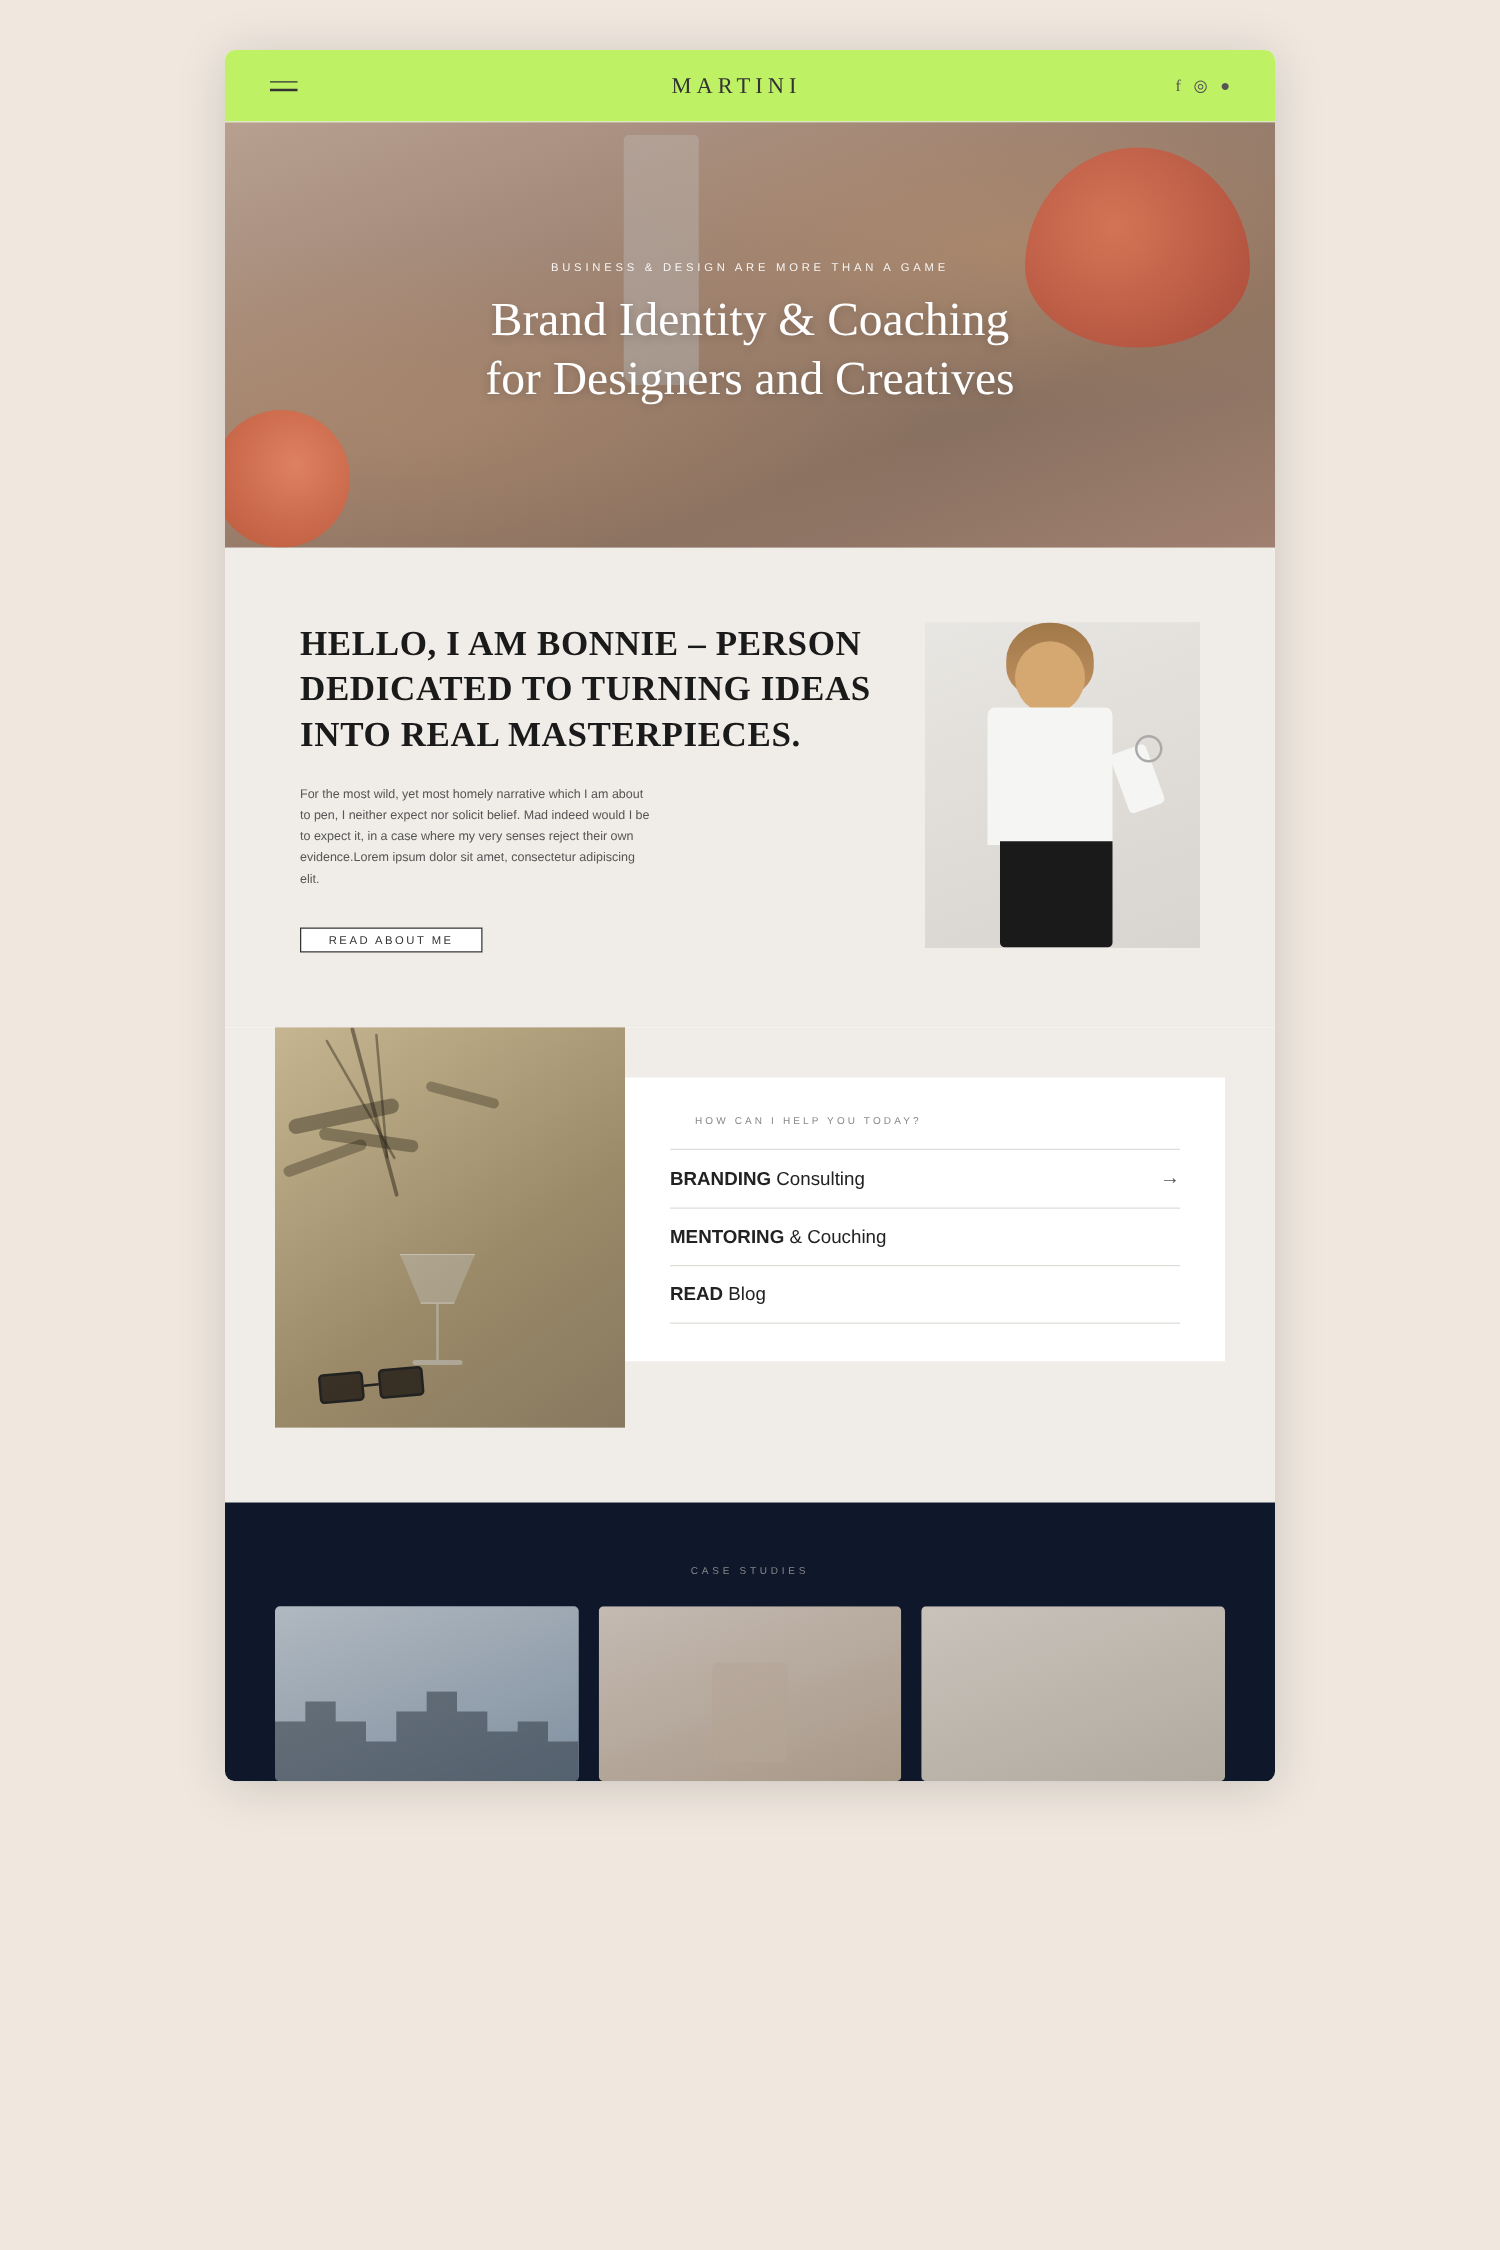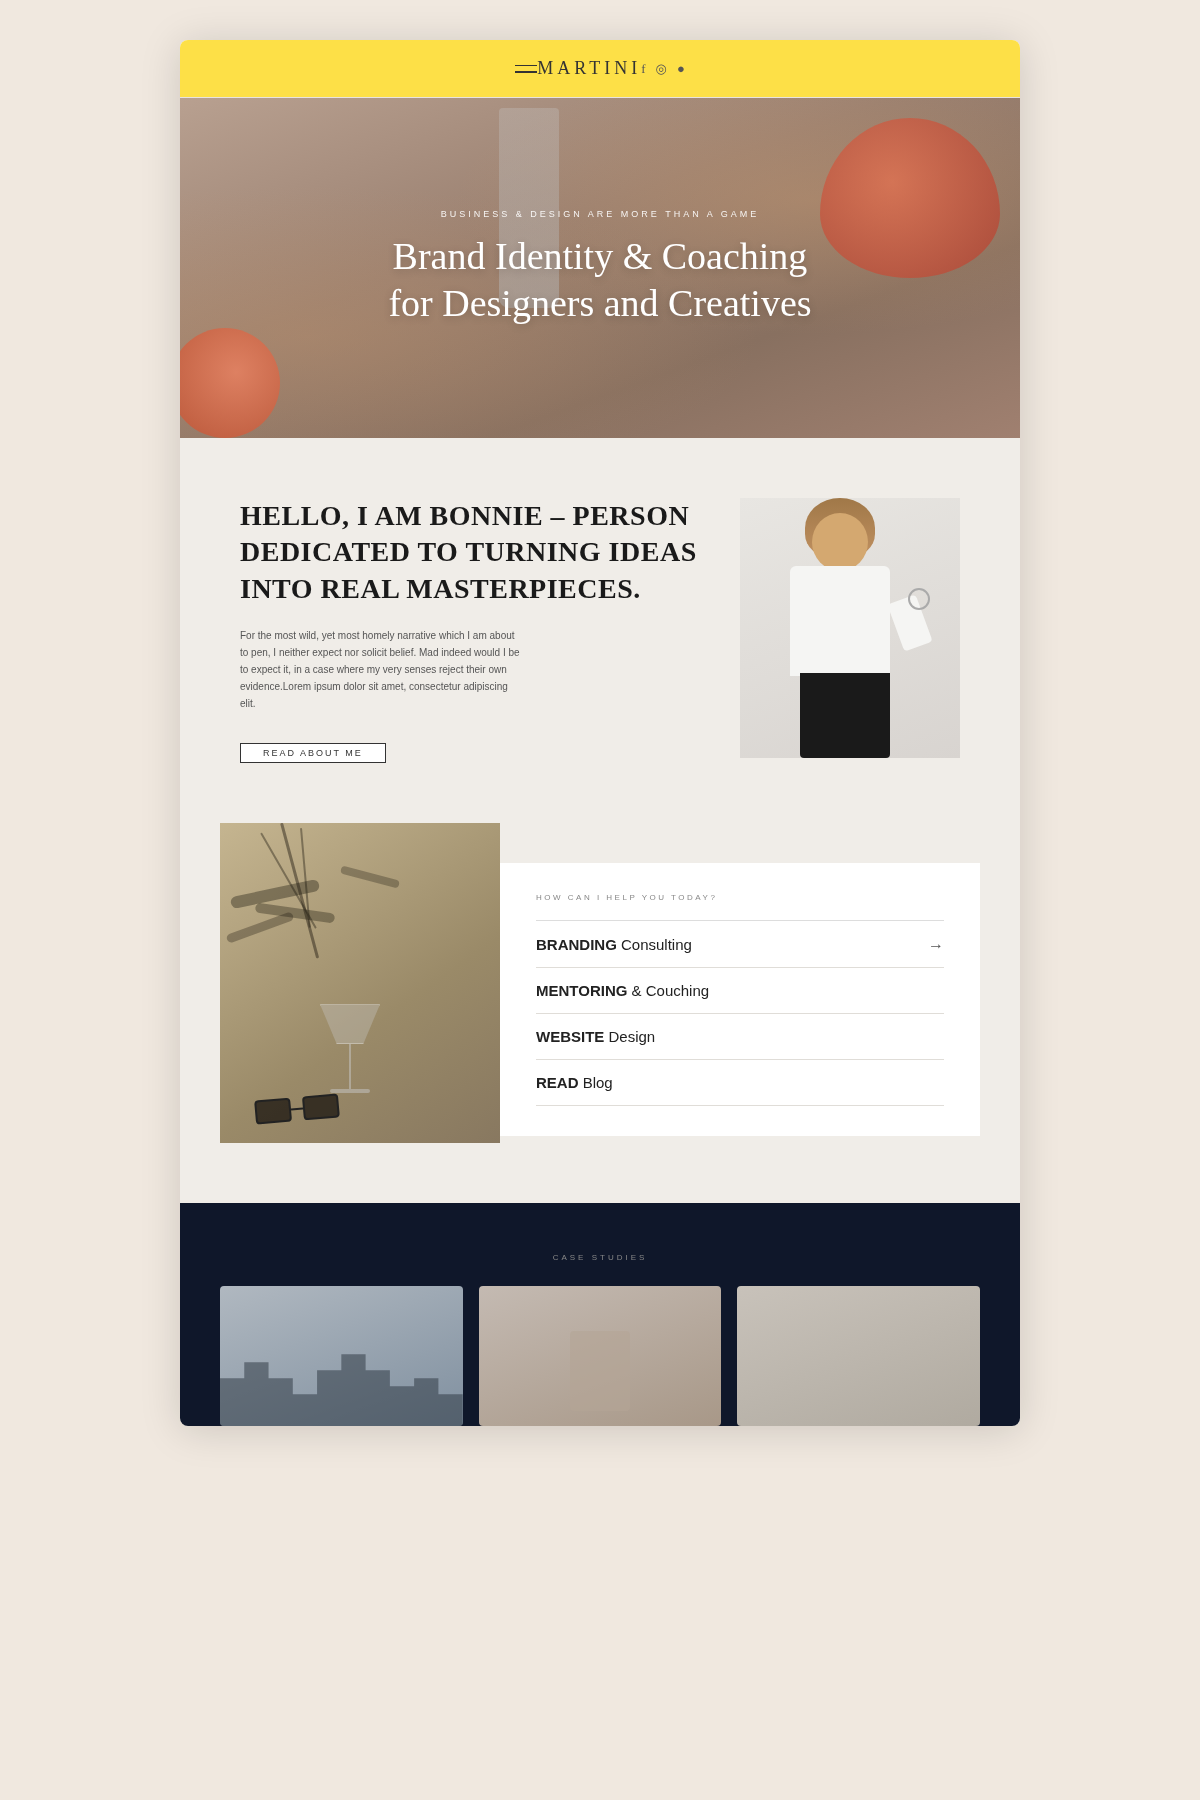--- a/index.html
+++ b/index.html
@@ -17,24 +17,24 @@
     .browser-window {
       width: 840px;
       background: #fff;
       border-radius: 8px;
       overflow: hidden;
       box-shadow: 0 4px 40px rgba(0,0,0,0.15);
     }
 
     
     .navbar {
-      background: #fde047;
+      background: #bef264;
       display: flex;
       align-items: center;
-      justify-content: center;
+      justify-content: space-between;
       padding: 18px 36px;
       border-bottom: 1px solid #e8e4df;
     }
 
     .nav-hamburger {
       display: flex;
       flex-direction: column;
       gap: 5px;
       cursor: pointer;
     }
@@ -235,20 +235,21 @@
       margin-left: 0;
     }
 
     .services-label {
       font-family: Arial, sans-serif;
       font-size: 8px;
       letter-spacing: 2.5px;
       text-transform: uppercase;
       color: #888;
       margin-bottom: 18px;
+      margin-left: 20px;
     }
 
     .services-divider {
       height: 1px;
       background: #ddd;
       margin-bottom: 0;
     }
 
     .service-item {
       display: flex;
@@ -423,25 +424,20 @@
         </span>
         <span class="service-arrow">→</span>
       </div>
 
       <div class="service-item">
         <span class="service-name">
           <strong>MENTORING</strong> &amp; Couching
         </span>
       </div>
 
-      <div class="service-item">
-        <span class="service-name">
-          <strong>WEBSITE</strong> Design
-        </span>
-      </div>
 
       <div class="service-item">
         <span class="service-name">
           <strong>READ</strong> Blog
         </span>
       </div>
     </div>
   </section>
 
   <section class="case-studies-section">

